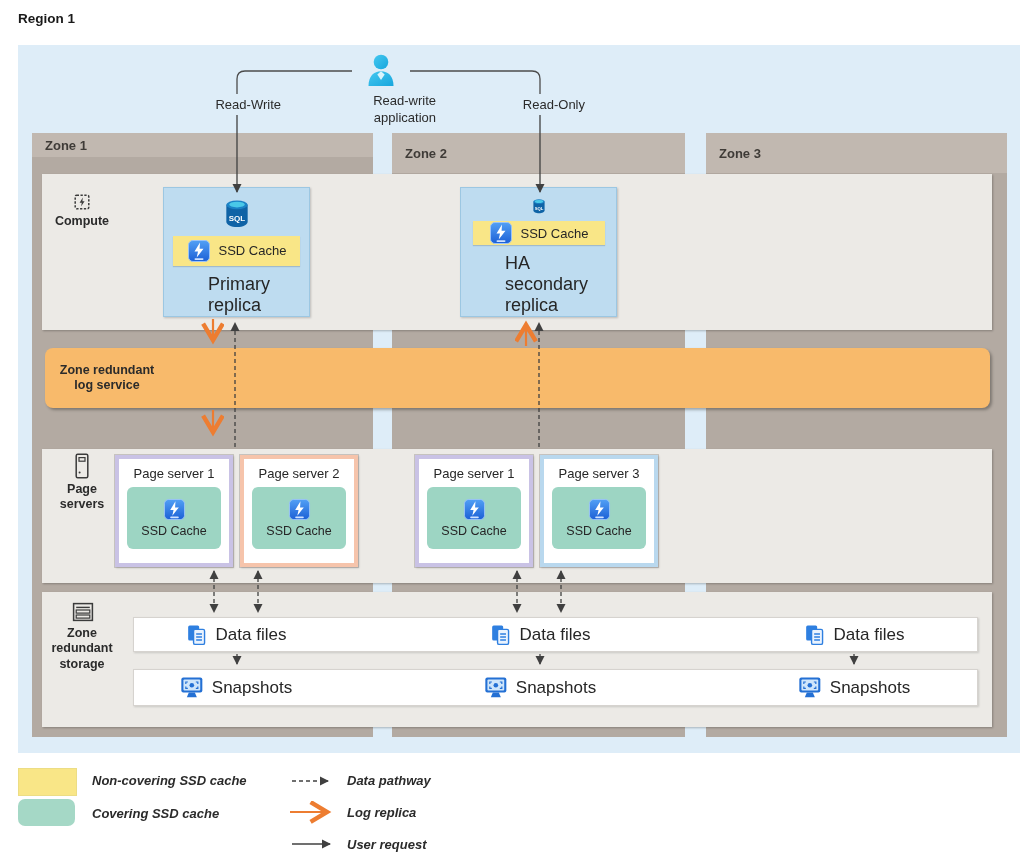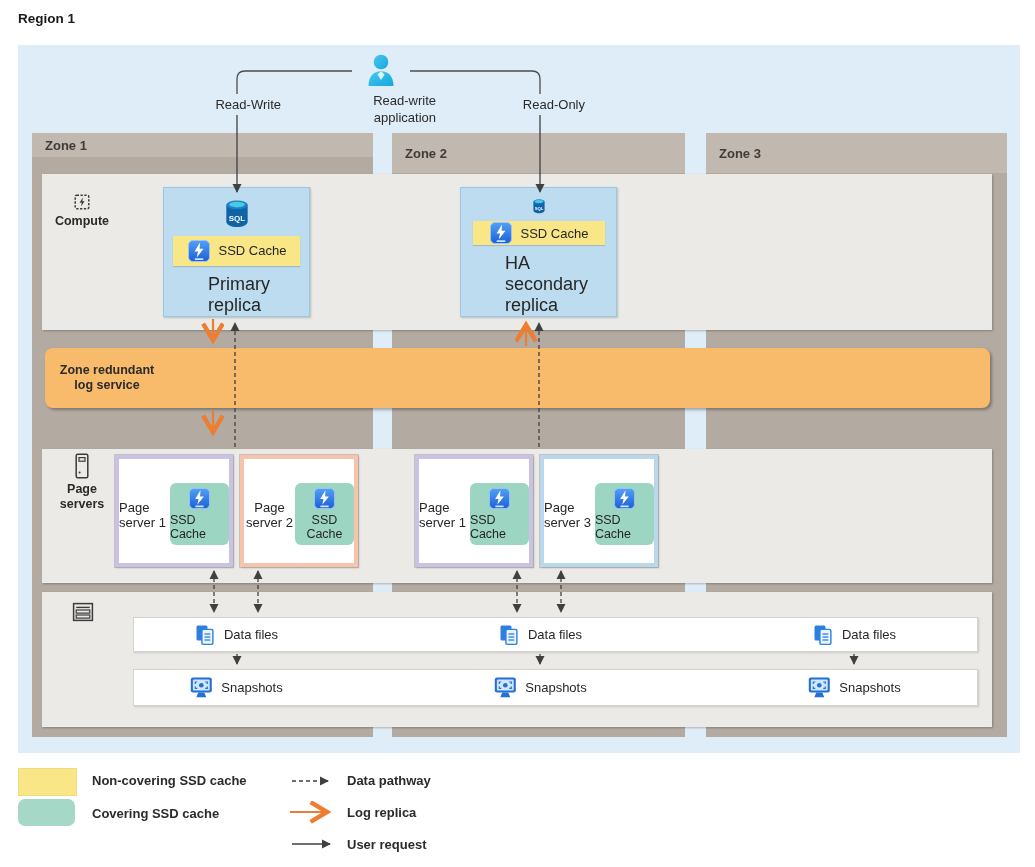--- a/index.html
+++ b/index.html
@@ -13,28 +13,28 @@
   .band{background:#eceae6;box-shadow:1px 1px 2px rgba(0,0,0,0.25);}
   .logband{background:#f8ba6b;border-radius:8px;box-shadow:2px 2px 3px rgba(0,0,0,0.3);}
   .seclbl{font-weight:bold;font-size:12.5px;color:#2b2b2b;text-align:center;line-height:1.22;}
   .replica{background:#bedcf0;border:1px solid #9cc7e2;box-sizing:border-box;
            box-shadow:1px 1px 2px rgba(0,0,0,0.2);display:flex;flex-direction:column;align-items:center;}
   .ycache{background:#f9e687;height:40px;display:flex;align-items:center;justify-content:center;
           gap:8px;font-size:13px;box-shadow:0 1px 1px rgba(0,0,0,0.15);}
   .rtitle{font-size:18px;margin-top:8px;margin-left:44px;}
   .ps{position:absolute;top:455px;width:118px;height:112px;background:#ffffff;border:4px solid;
       box-sizing:border-box;box-shadow:0 0 0 1px rgba(90,85,80,0.25),1px 1px 2px rgba(0,0,0,0.2);
-      display:flex;flex-direction:row;align-items:center;}
+      display:flex;flex-direction:column;align-items:center;}
   .ps-title{font-size:13px;margin-top:7px;}
   .tcache{background:#9dd5c3;border-radius:6px;width:94px;height:62px;margin-top:6px;
           display:flex;flex-direction:column;align-items:center;justify-content:center;gap:3px;font-size:12.5px;}
   .srow{background:#ffffff;border:1px solid #d6d3cf;box-sizing:border-box;box-shadow:1px 1px 2px rgba(0,0,0,0.15);}
-  .srow-item{position:absolute;display:flex;align-items:center;gap:8px;font-size:13px;transform:translateX(-50%);}
+  .srow-item{position:absolute;display:flex;align-items:center;gap:8px;font-size:17px;transform:translateX(-50%);}
   .toplbl{font-size:13px;text-align:right;line-height:1.3;color:#2b2b2b;}
-  .leg-lbl{font-weight:bold;font-size:13px;color:#2b2b2b;}
+  .leg-lbl{font-weight:bold;font-size:13px;color:#2b2b2b;font-style:italic;}
   svg text{font-family:"Liberation Sans","DejaVu Sans",sans-serif;}
   #arrows{pointer-events:none;z-index:6;}
   .z1{z-index:1}.z2{z-index:2}.z3{z-index:3}.z4{z-index:4}
 </style>
 </head>
 <body>
 
 <div id="page">
 
   <div class="abs" style="left:18px;top:11px;font-weight:bold;font-size:13.5px;color:#1a1a1a;">Region 1</div>
@@ -80,20 +80,25 @@
     <div>Page</div>
     <div>servers</div>
   </div>
 
   <svg class="abs z3" style="left:72px;top:602px;" width="22" height="20" viewBox="0 0 22 20">
     <rect x="1.6" y="1.6" width="18.8" height="16.8" fill="none" stroke="#3b3b3b" stroke-width="1.5"></rect>
     <line x1="4.2" y1="5.4" x2="17.8" y2="5.4" stroke="#3b3b3b" stroke-width="1.4"></line>
     <rect x="4.2" y="8" width="13.6" height="3.1" fill="none" stroke="#3b3b3b" stroke-width="1.2"></rect>
     <rect x="4.2" y="13" width="13.6" height="3.1" fill="none" stroke="#3b3b3b" stroke-width="1.2"></rect>
   </svg>
+  <div class="abs seclbl z3" style="left:42px;top:626px;width:80px;">
+    <div>Zone</div>
+    <div>redundant</div>
+    <div>storage</div>
+  </div>
 
   <svg class="abs z3" style="left:366px;top:54px;" width="30" height="34" viewBox="0 0 30 34">
     <defs>
         <linearGradient id="gP" x1="0" y1="0" x2="1" y2="1">
       <stop offset="0" stop-color="#45c8f0"></stop>
           <stop offset="1" stop-color="#17a6dd"></stop>
         </linearGradient>
       </defs>
     <circle cx="15" cy="8" r="7.3" fill="url(#gP)"></circle>
     <path d="M2.5,32 C2.5,22 8,17.3 15,17.3 C22,17.3 27.5,22 27.5,32 Z" fill="url(#gP)"></path>

